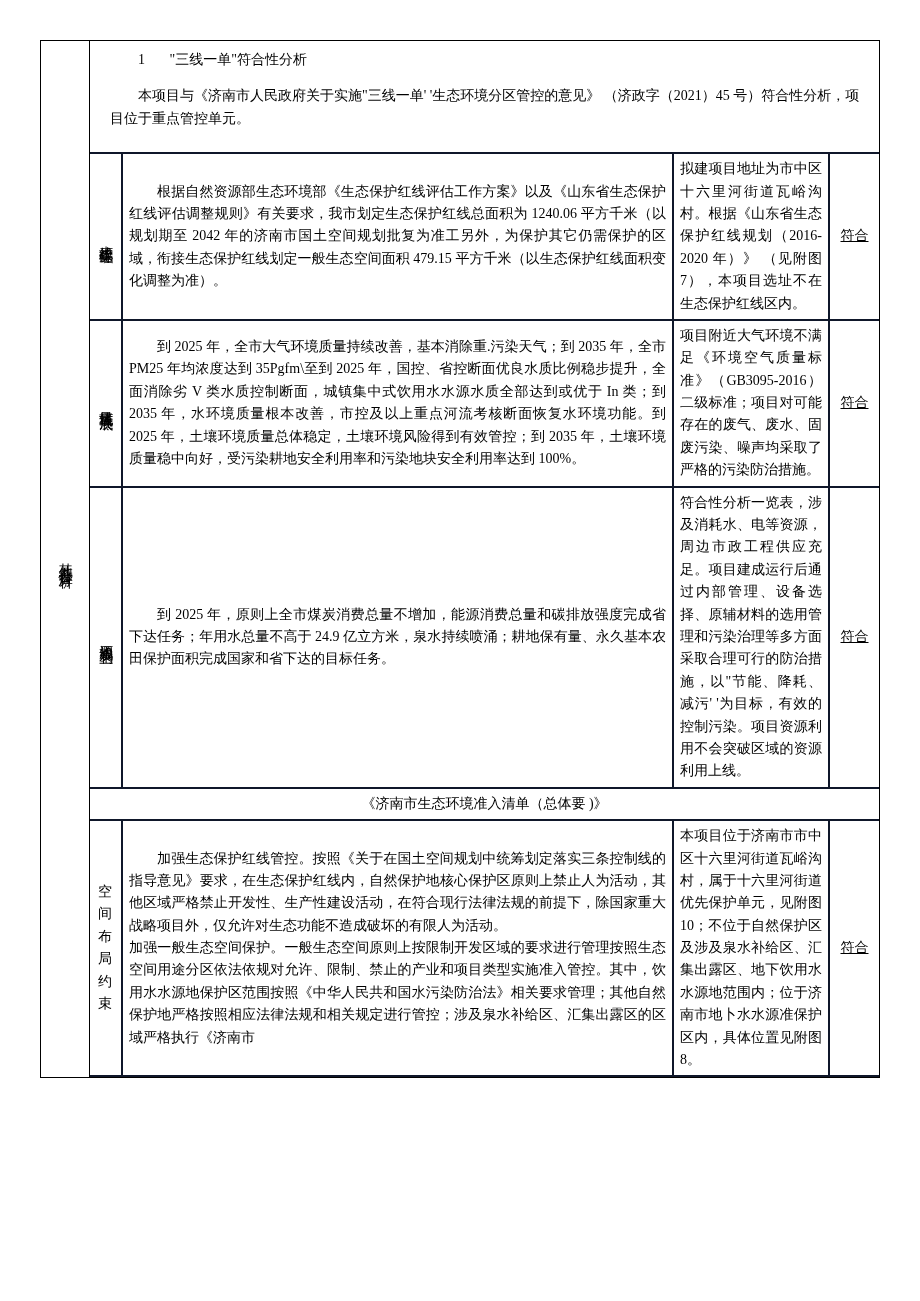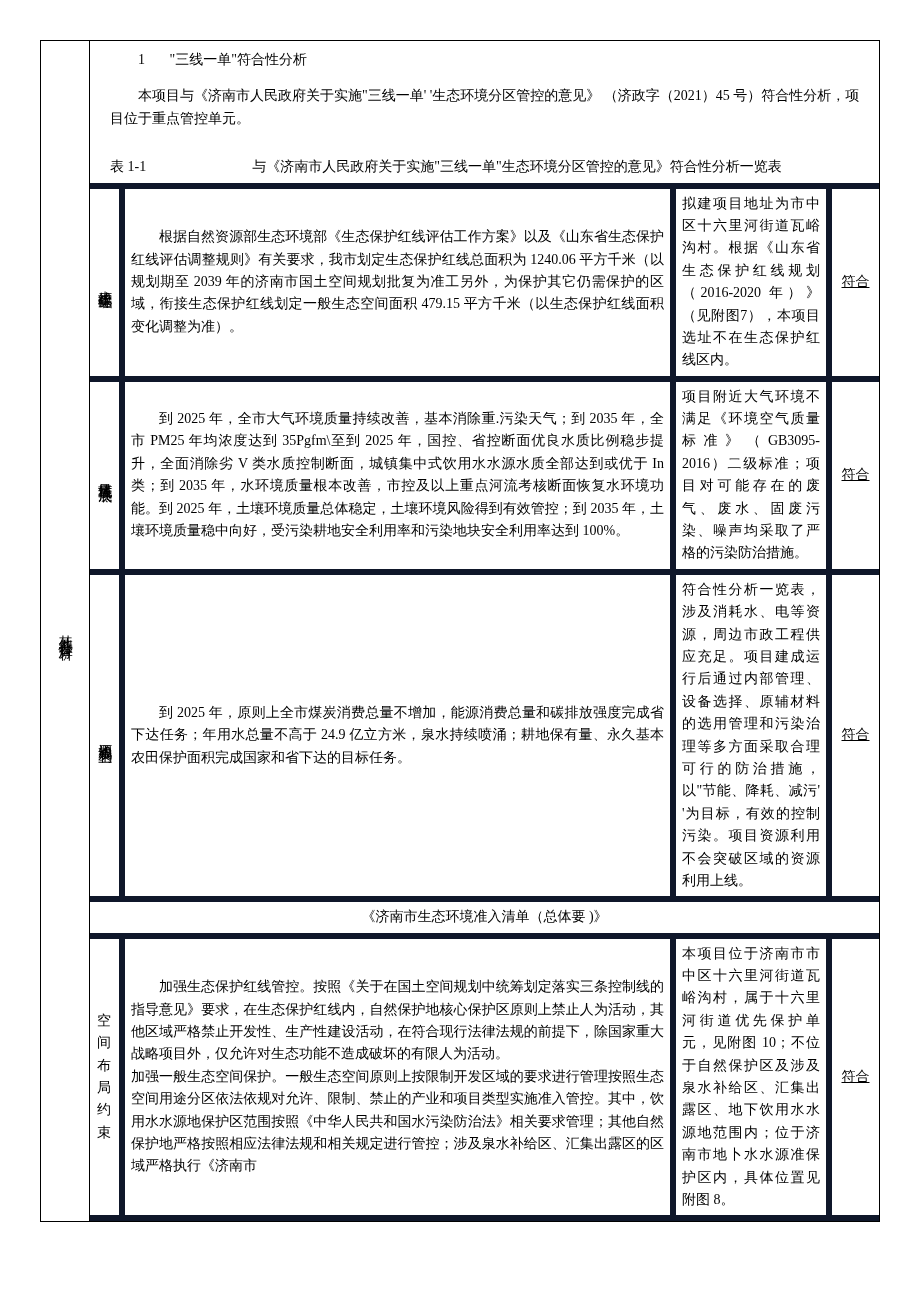--- a/index.html
+++ b/index.html
@@ -58,21 +58,21 @@
   .table-title .title {
     flex: 1;
     text-align: center;
   }
   table {
     border-collapse: collapse;
     width: 100%;
     table-layout: fixed;
   }
   th, td {
-    border: 6px solid #0f172a;
+    border: 2px solid #0f172a;
     padding: 4px 6px;
     vertical-align: middle;
   }
   table tr td:last-child, table tr th:last-child {
     border-right: none;
   }
   table tr:first-child th {
     border-top: 1px solid #000;
   }
   th {
@@ -117,39 +117,35 @@
     <div class="content">
 
       <div class="intro">
         <div class="h1">
           <span class="num">1</span>
           <span>"三线一单"符合性分析</span>
         </div>
         <p class="para">本项目与《济南市人民政府关于实施"三线一单'  '生态环境分区管控的意见》              （济政字（2021）45 号）符合性分析，项目位于重点管控单元。</p>
       </div>
 
-      <div class="table-title">
-        <span class="label">表 1-1</span>
-        <span class="title">与《济南市人民政府关于实施"三线一单"生态环境分区管控的意见》符合性分析一览表</span>
-      </div>
 
       <table>
         <colgroup>
           <col style="width:32px">
           <col>
           <col style="width:156px">
           <col style="width:50px">
         </colgroup>
 
         <tbody>
 
         <tr>
           <td class="col-cat noleft">态护线生保红</td>
           <td class="req">
-                <div class="first">根据自然资源部生态环境部《生态保护红线评估工作方案》以及《山东省生态保护红线评估调整规则》有关要求，我市划定生态保护红线总面积为 1240.06 平方千米（以规划期至 2039 年的济南市国土空间规划批复为准工另外，为保护其它仍需保护的区域，衔接生态保护红线划定一般生态空间面积 479.15 平方千米（以生态保护红线面积变化调整为准）。</div>
+                <div class="first">根据自然资源部生态环境部《生态保护红线评估工作方案》以及《山东省生态保护红线评估调整规则》有关要求，我市划定生态保护红线总面积为 1240.06 平方千米（以规划期至 2042 年的济南市国土空间规划批复为准工另外，为保护其它仍需保护的区域，衔接生态保护红线划定一般生态空间面积 479.15 平方千米（以生态保护红线面积变化调整为准）。</div>
               </td>
           <td class="imp">拟建项目地址为市中区十六里河街道瓦峪沟村。根据《山东省生态保护红线规划（2016-2020 年）》  （见附图7），本项目选址不在生态保护红线区内。</td>
           <td class="col-fit">符合</td>
         </tr>
 
         <tr>
           <td class="col-cat noleft">境量线环质底</td>
           <td class="req">
                 <div class="first">到 2025 年，全市大气环境质量持续改善，基本消除重.污染天气；到 2035 年，全市 PM25 年均浓度达到 35Pgfm\至到 2025 年，国控、省控断面优良水质比例稳步提升，全面消除劣 V 类水质控制断面，城镇集中式饮用水水源水质全部达到或优于 In 类；到 2035 年，水环境质量根本改善，市控及以上重点河流考核断面恢复水环境功能。到 2025 年，土壤环境质量总体稳定，土壤环境风险得到有效管控；到 2035 年，土壤环境质量稳中向好，受污染耕地安全利用率和污染地块安全利用率达到 100%。</div>
               </td>

